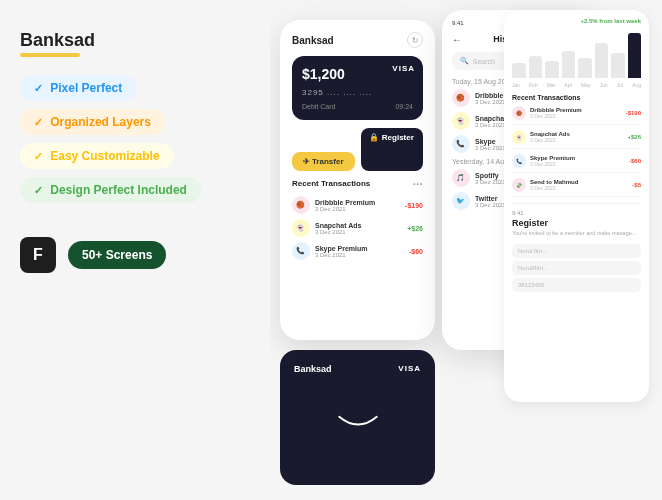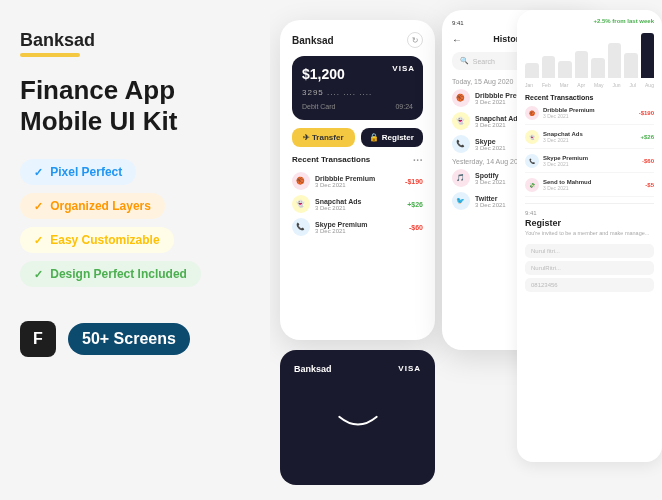--- a/index.html
+++ b/index.html
@@ -96,23 +96,23 @@
       justify-content: center;
     }
 
     .figma-f {
       color: white;
       font-size: 16px;
       font-weight: 700;
     }
 
     .screens-badge {
-      background: #0c4a6e;
+      background: #14532d;
       color: white;
-      font-size: 16px;
+      font-size: 12px;
       font-weight: 600;
       padding: 7px 14px;
       border-radius: 18px;
     }
 
     
     .right-panel {
       flex: 1;
       position: relative;
       overflow: hidden;
@@ -204,20 +204,21 @@
 
     .btn-transfer {
       flex: 1;
       background: #f5c842;
       border-radius: 8px;
       padding: 5px 4px;
       font-size: 8px;
       font-weight: 600;
       text-align: center;
       color: #333;
+      margin-top: 24px;
     }
 
     .btn-request {
       flex: 1;
       background: #1a1a2e;
       border-radius: 8px;
       padding: 5px 4px;
       font-size: 8px;
       font-weight: 600;
       text-align: center;
@@ -368,24 +369,24 @@
     }
 
     .smile-svg {
       width: 50px;
       height: 30px;
     }
 
     
     .top-right-panel {
       position: absolute;
-      right: 0;
+      right: 13px;
       top: 10px;
       width: 145px;
-      height: 452px;
+      height: 392px;
       background: #fff;
       border-radius: 16px;
       box-shadow: 0 4px 15px rgba(0,0,0,0.08);
       overflow: hidden;
       padding: 8px;
     }
 
     .mini-chart {
       display: flex;
       align-items: flex-end;
@@ -454,21 +455,20 @@
   </style>
 </head>
 <body>
 
 <div class="left-panel">
   <div class="logo-area">
     <span class="logo-text">Banksad</span>
     <div class="logo-underline"></div>
   </div>
 
-  <div class="headline">Finance App<br>Mobile UI Kit</div>
 
   <div class="features-list">
     <div class="feature-badge badge-blue">
       <span class="check">✓</span>
       <span>Pixel Perfect</span>
     </div>
     <div class="feature-badge badge-orange">
       <span class="check">✓</span>
       <span>Organized Layers</span>
     </div>

